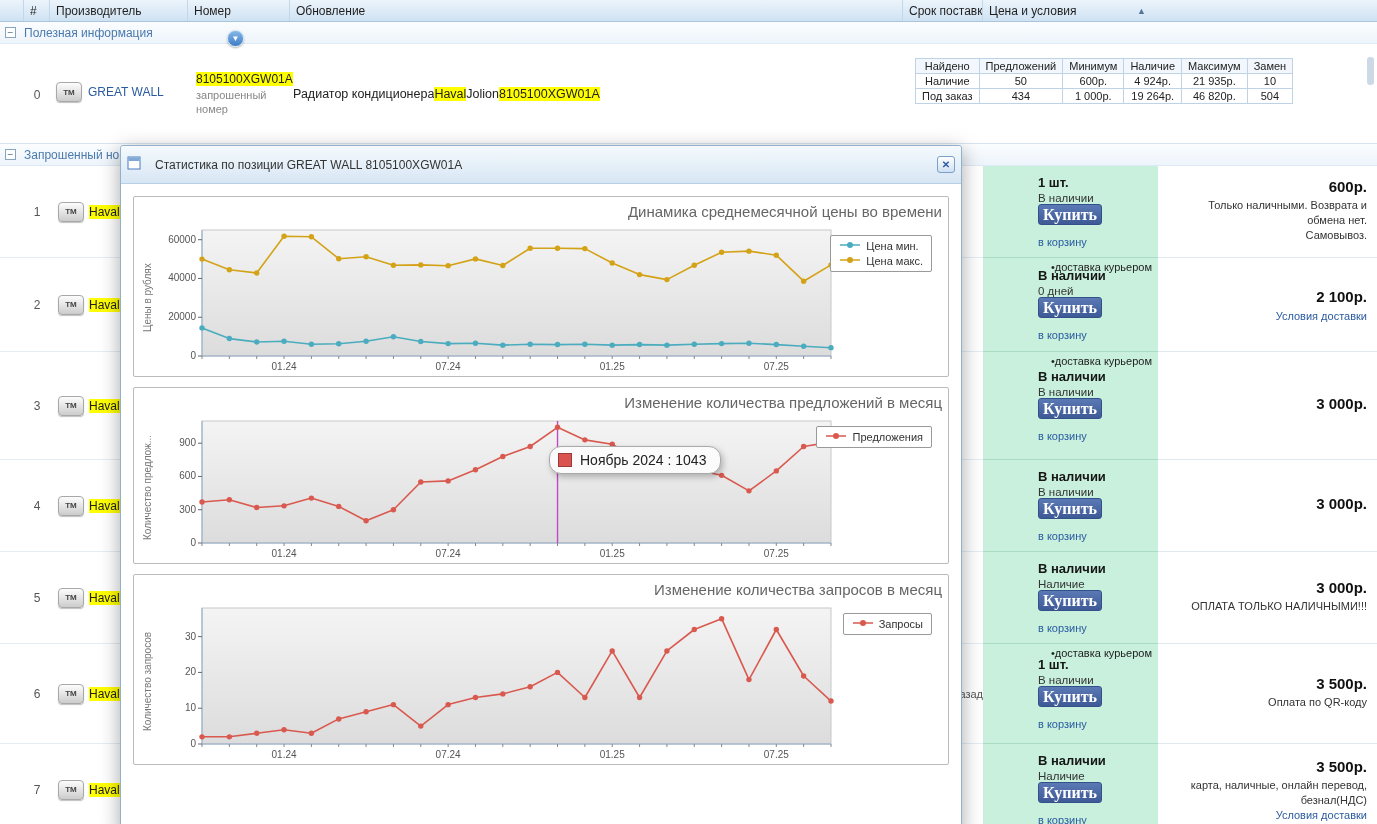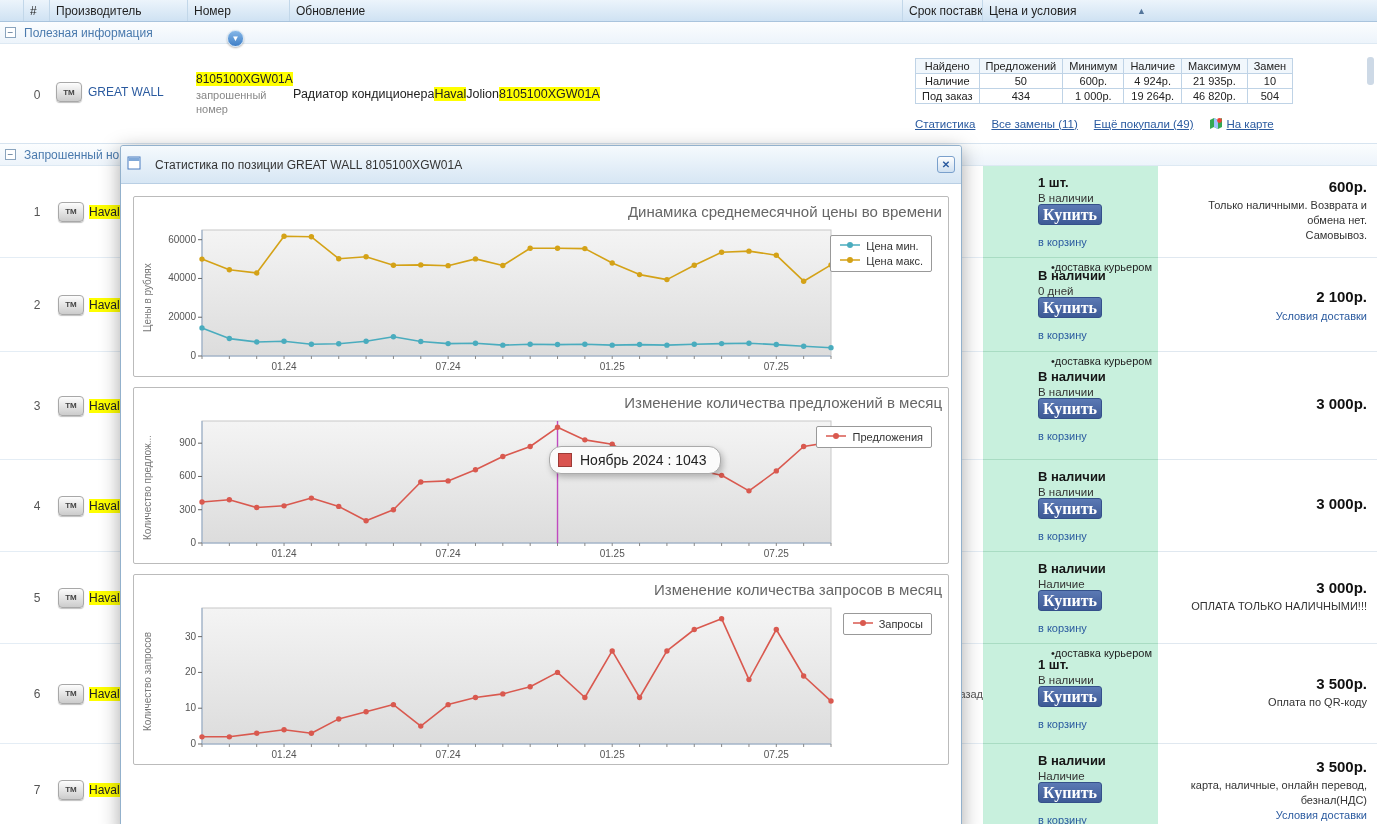--- a/index.html
+++ b/index.html
@@ -166,35 +166,20 @@
             <tr>
               <td>Под заказ</td>
               <td>434</td>
               <td>1 000р.</td>
               <td>19 264р.</td>
               <td>46 820р.</td>
               <td>504</td>
             </tr>
           </tbody>
       </table>
-      <div class="info-links">
-        <a class="ilink">Статистика</a>
-        <a class="ilink">Все замены (11)</a>
-        <a class="ilink">Ещё покупали (49)</a>
-        <a class="ilink">
-          <span class="map-icon">
-            <svg width="14" height="13" viewBox="0 0 14 13">
-                <path fill="#34a853" d="M1 3l4-2 4 2 4-2v9l-4 2-4-2-4 2z"></path>
-                <path fill="#a0c3ff" d="M5 1l4 2v9l-4-2z"></path>
-                <circle cx="10.5" cy="3.5" r="2.4" fill="#ea4335"></circle>
-              </svg>
-          </span>
-          <span>На карте</span>
-        </a>
-      </div>
     </div>
   </div>
 
   <div class="section-header">
     <span class="collapse-box">−</span>
     <span class="section-label">Запрошенный номер</span>
   </div>
 
   <div id="rows">
     <div class="row grid">

